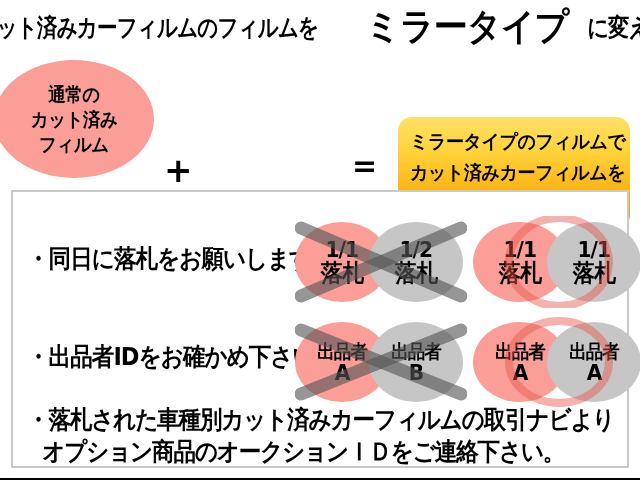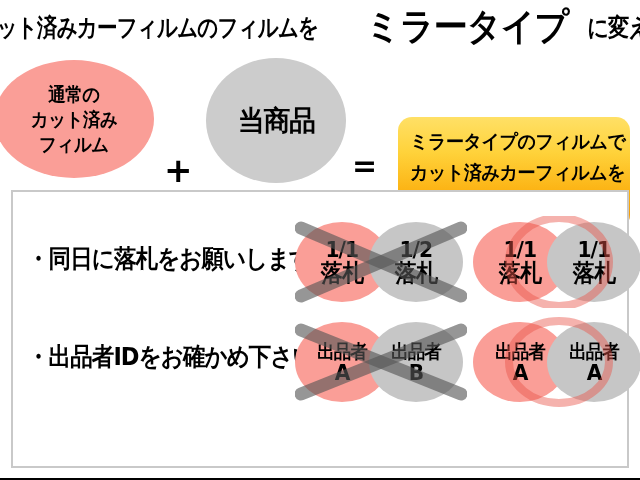--- a/index.html
+++ b/index.html
@@ -250,23 +250,20 @@
 <div id="equation-row">
 
   <div class="bubble" id="bubble-normal">
     <span class="bubble-line">通常の</span>
     <span class="bubble-line">カット済み</span>
     <span class="bubble-line">フィルム</span>
   </div>
 
   <span class="op-symbol" id="op-plus">+</span>
 
-  <div class="bubble" id="bubble-product">
-    <span class="bubble-line">当商品</span>
-  </div>
 
   <span class="op-symbol" id="op-equals">=</span>
 
   <div id="result-box">
     <div class="result-line">ミラータイプのフィルムで</div>
     <div class="result-line">カット済みカーフィルムを</div>
     <div class="result-line">製作します。</div>
   </div>
 </div>
 
@@ -331,14 +328,18 @@
       <div class="pair-circle right gray small-text">
         <span class="pair-line-1">出品者</span>
         <span class="pair-line-2">A</span>
       </div>
       <svg class="mark-overlay" viewBox="0 0 172 84">
         <ellipse cx="86" cy="42" rx="50" ry="41" fill="none" stroke="#e8544a" stroke-opacity="0.45" stroke-width="8"></ellipse>
       </svg>
     </div>
   </div>
 
+  <div id="note-row-3">
+    <div class="para-line">・落札された車種別カット済みカーフィルムの取引ナビより</div>
+    <div class="para-line indent">オプション商品のオークションＩＤをご連絡下さい。</div>
+  </div>
 
 </div>
 
 </body></html>

